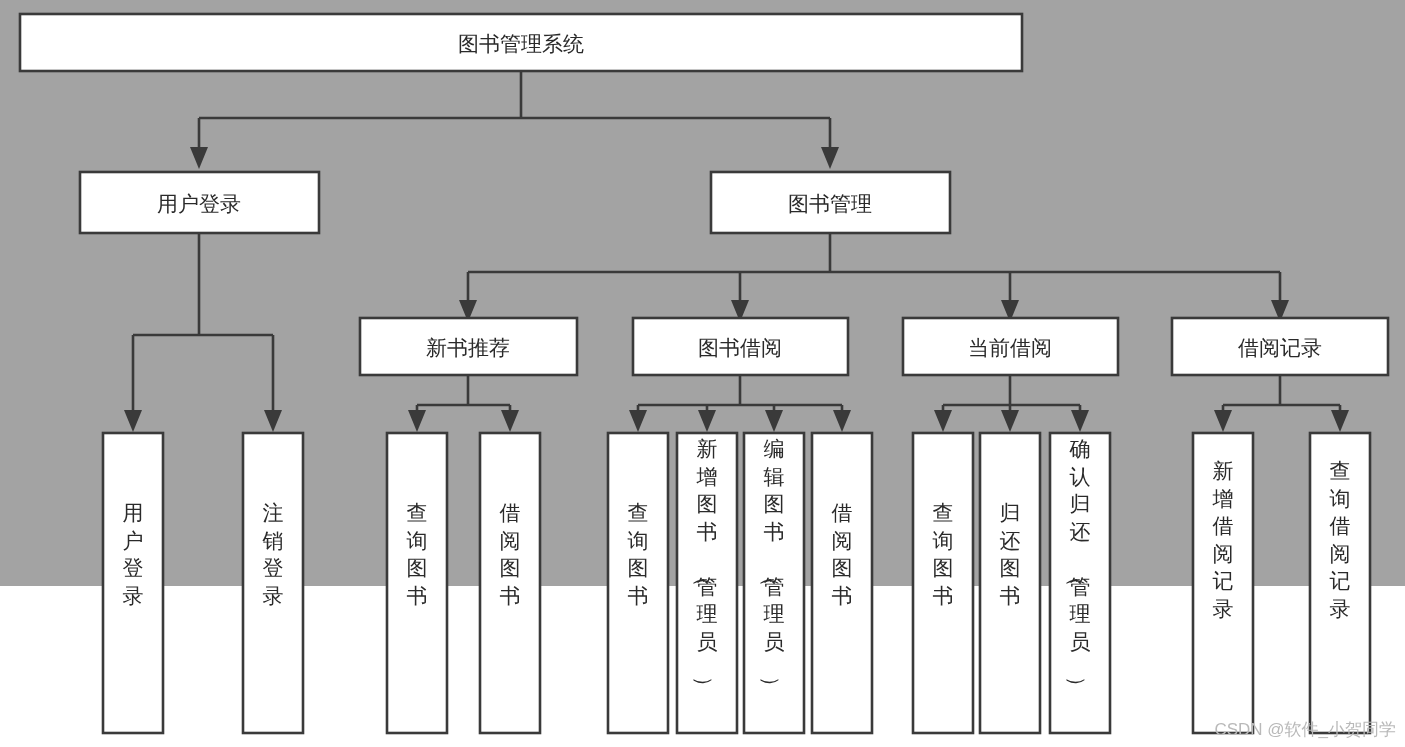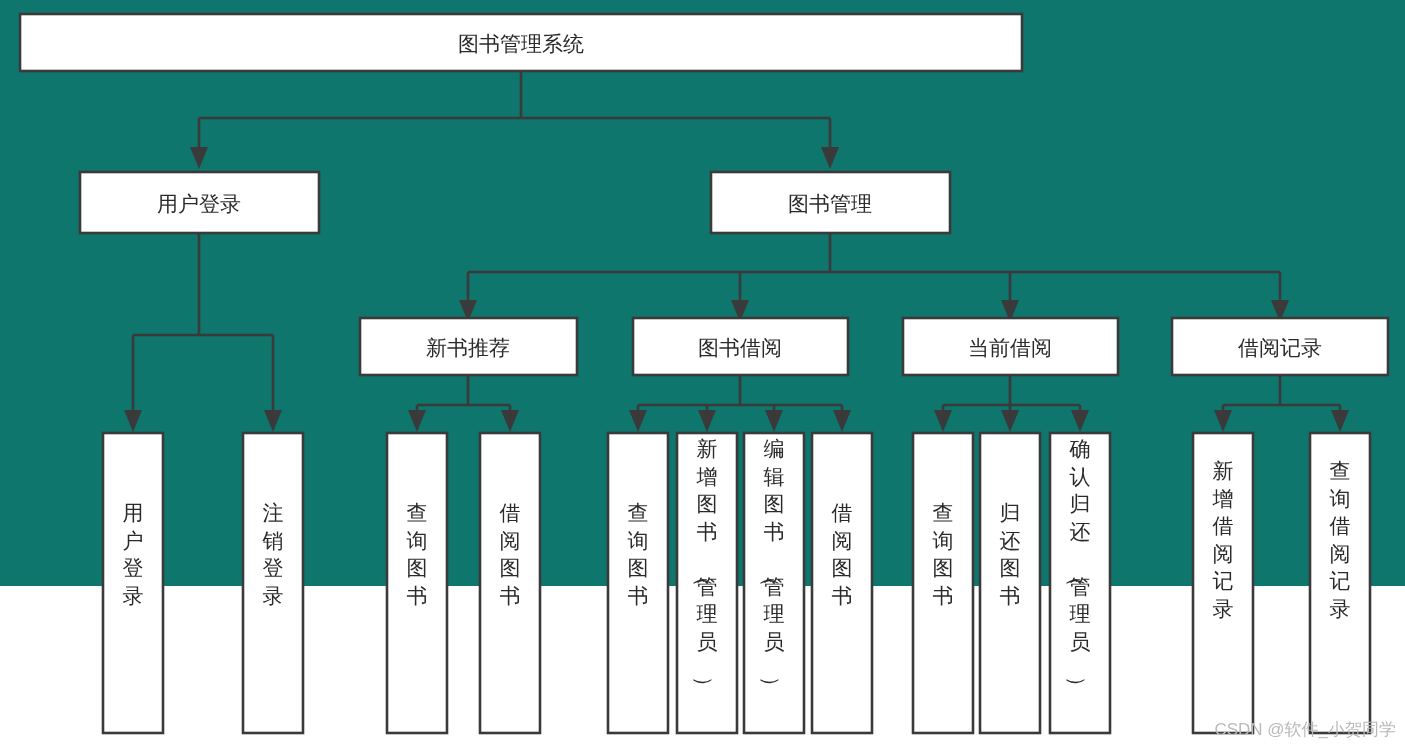--- a/index.html
+++ b/index.html
@@ -10,21 +10,21 @@
   body {
     width: 1405px;
     height: 747px;
     font-family: "Liberation Sans", "DejaVu Sans", sans-serif;
     overflow: hidden;
   }
   #diagram-root {
     position: relative;
     width: 1405px;
     height: 586px;
-    background: #0f766e;
+    background: #a3a3a3;
   }
   svg.diagram-canvas {
     position: absolute;
     top: 0;
     left: 0;
     width: 1405px;
     height: 747px;
     display: block;
   }
   .node-box {

